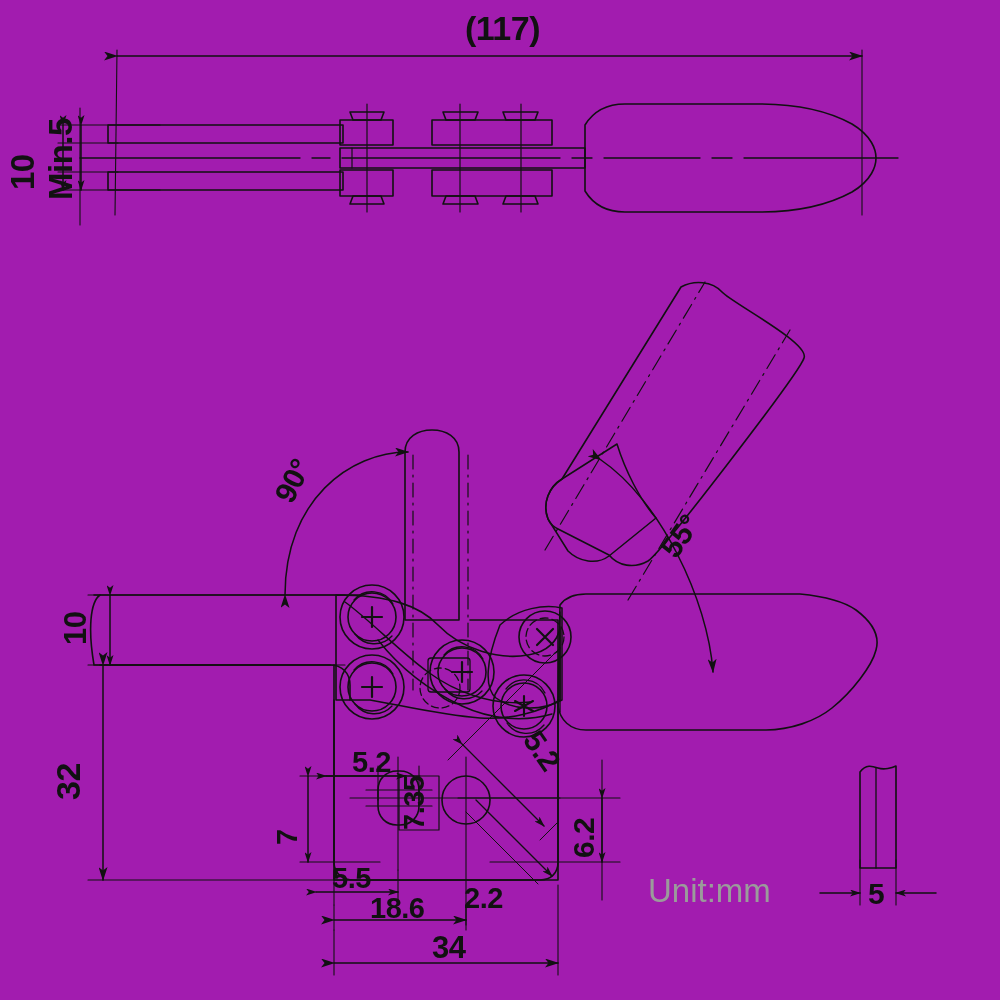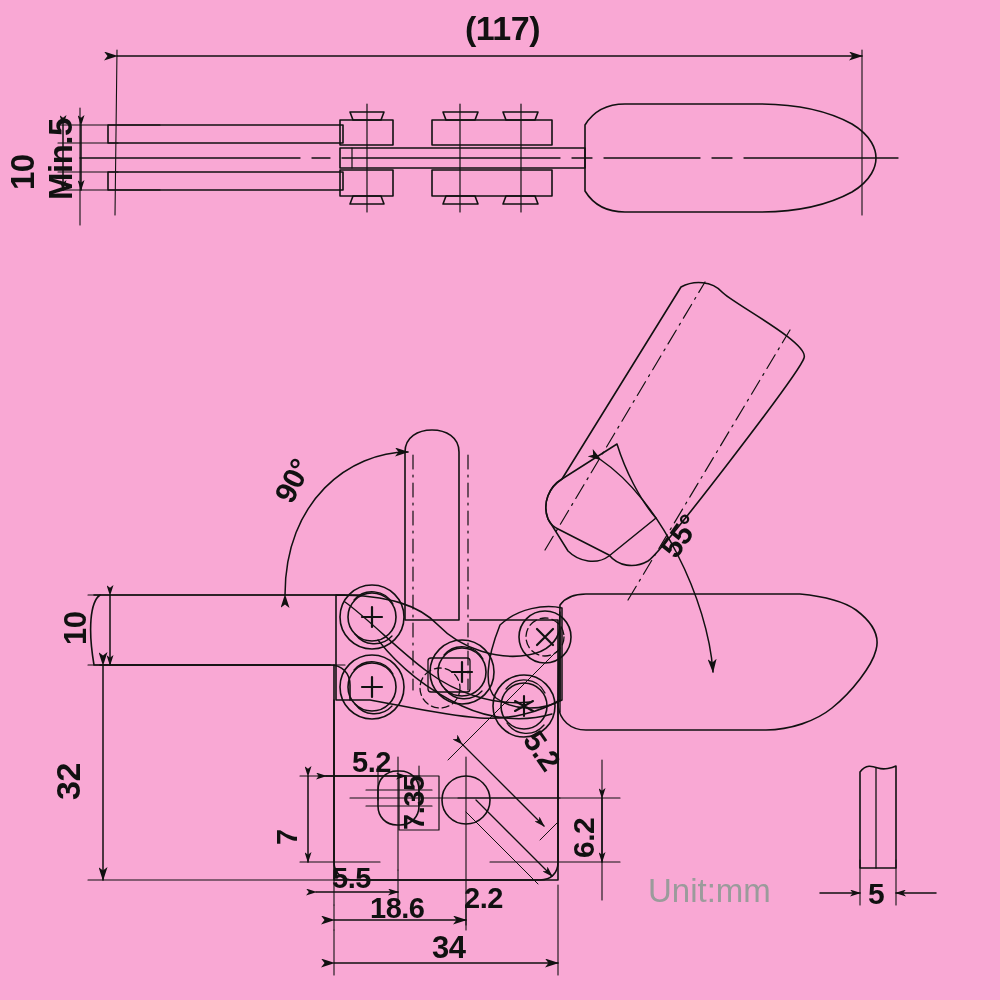--- a/index.html
+++ b/index.html
@@ -1,18 +1,18 @@
 <!DOCTYPE html>
 <html><head>
 <meta charset="utf-8">
 <style>
   html,body{margin:0;padding:0;background:#ffffff;}
   body{width:1000px;height:1000px;overflow:hidden;
        font-family:"Liberation Sans",sans-serif;}
-  #stage{position:relative;width:1000px;height:1000px;background:#f9a8d4;}
+  #stage{position:relative;width:1000px;height:1000px;background:#a21caf;}
   svg{display:block;}
   .dimtxt{font-family:"Liberation Sans",sans-serif;font-weight:bold;
           fill:#111;font-size:30px;letter-spacing:-0.5px;}
   .unit{font-family:"Liberation Sans",sans-serif;fill:#9b9b9b;font-size:33px;font-weight:400;}
 </style>
 </head>
 <body>
 
 <div id="stage">
 <svg width="1000" height="1000" viewBox="0 0 1000 1000">

